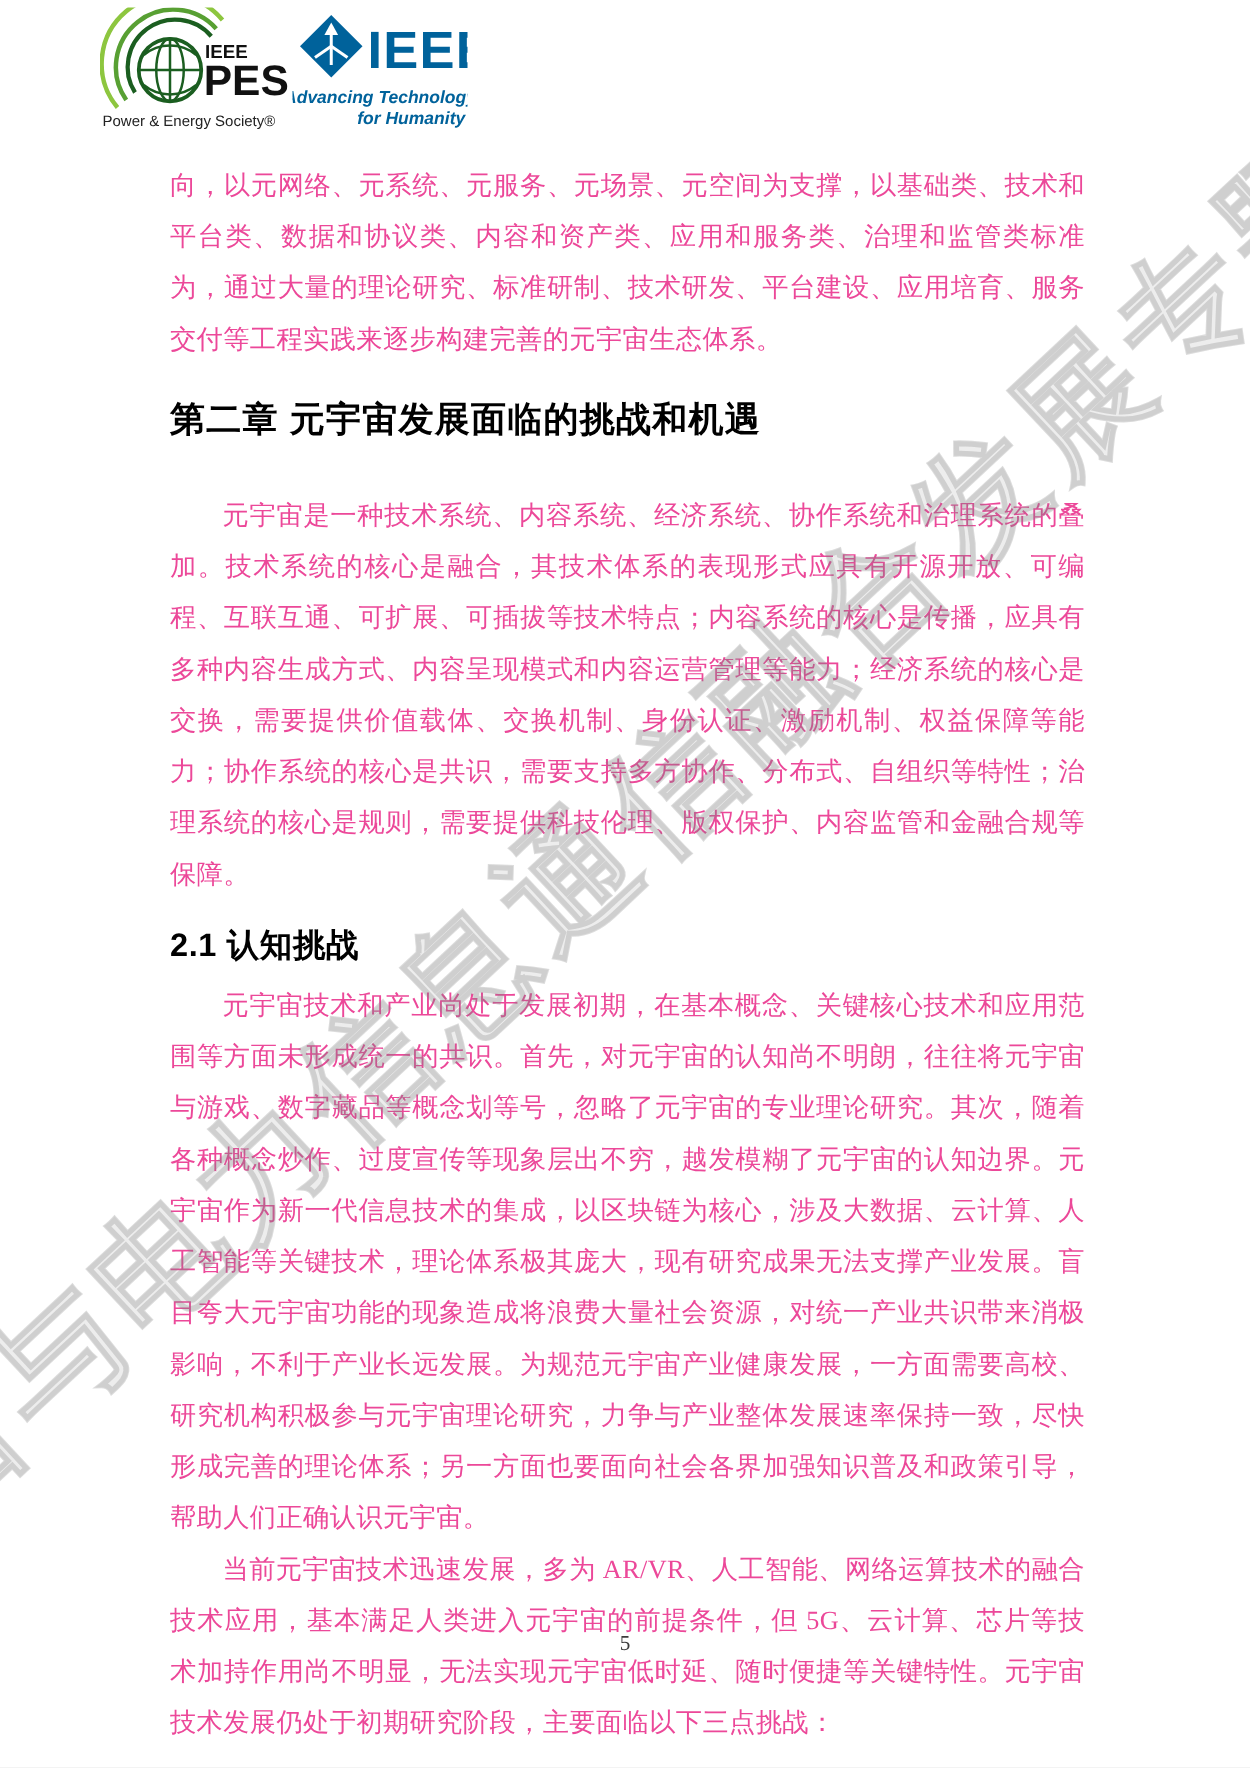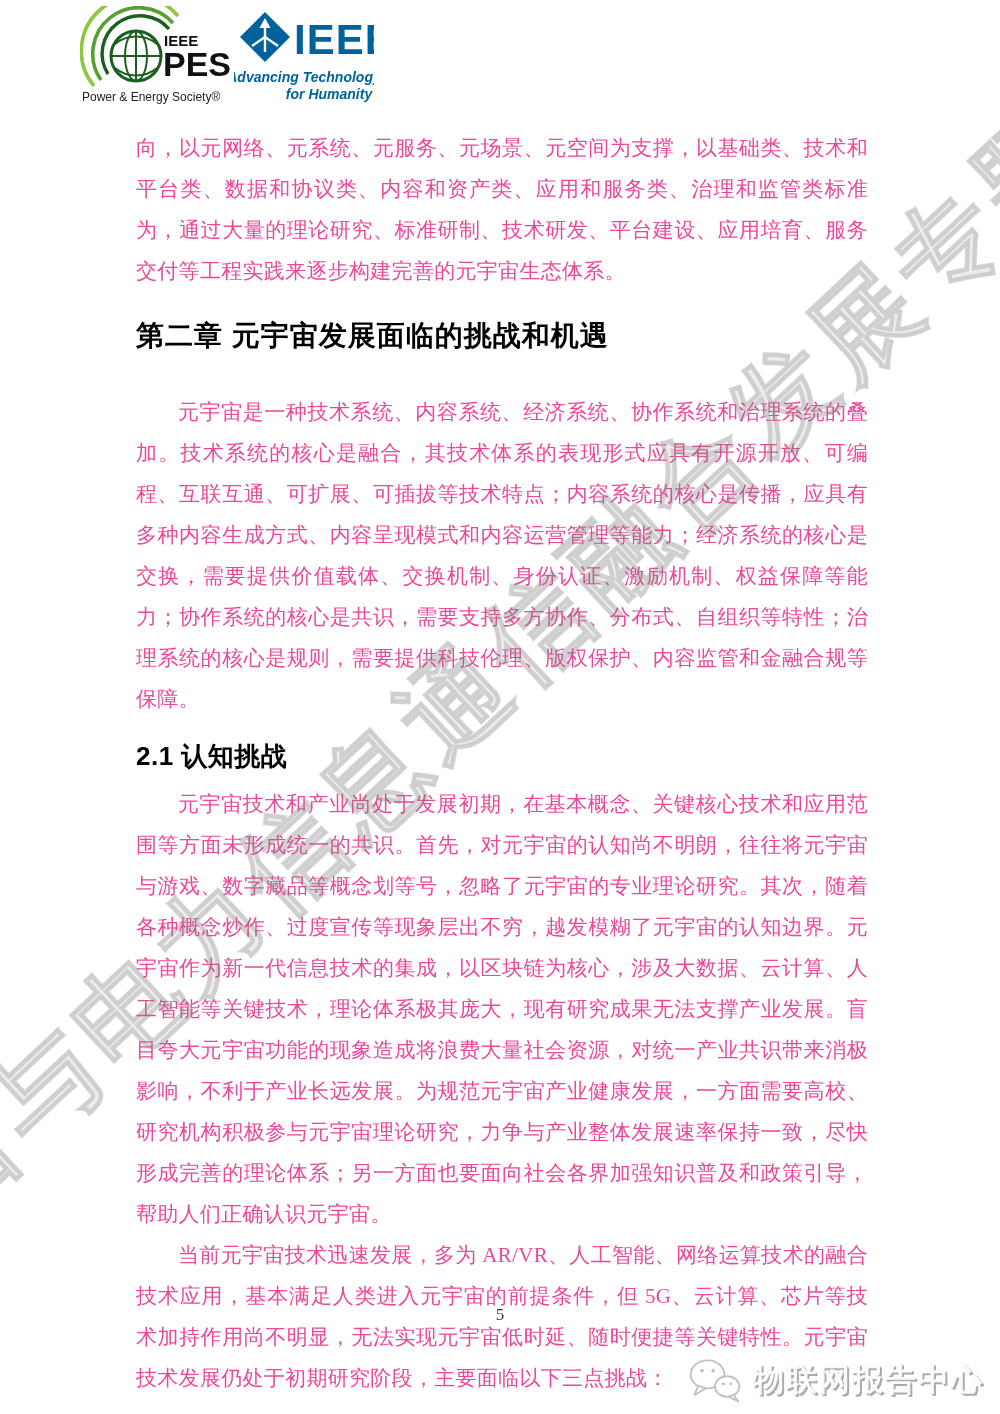--- a/index.html
+++ b/index.html
@@ -110,31 +110,14 @@
 
     <div class="section-heading">2.1 认知挑战</div>
     <p class="para indent">元宇宙技术和产业尚处于发展初期，在基本概念、关键核心技术和应用范围等方面未形成统一的共识。首先，对元宇宙的认知尚不明朗，往往将元宇宙与游戏、数字藏品等概念划等号，忽略了元宇宙的专业理论研究。其次，随着各种概念炒作、过度宣传等现象层出不穷，越发模糊了元宇宙的认知边界。元宇宙作为新一代信息技术的集成，以区块链为核心，涉及大数据、云计算、人工智能等关键技术，理论体系极其庞大，现有研究成果无法支撑产业发展。盲目夸大元宇宙功能的现象造成将浪费大量社会资源，对统一产业共识带来消极影响，不利于产业长远发展。为规范元宇宙产业健康发展，一方面需要高校、研究机构积极参与元宇宙理论研究，力争与产业整体发展速率保持一致，尽快形成完善的理论体系；另一方面也要面向社会各界加强知识普及和政策引导，帮助人们正确认识元宇宙。</p>
 
     <p class="para indent">当前元宇宙技术迅速发展，多为 AR/VR、人工智能、网络运算技术的融合技术应用，基本满足人类进入元宇宙的前提条件，但 5G、云计算、芯片等技术加持作用尚不明显，无法实现元宇宙低时延、随时便捷等关键特性。元宇宙技术发展仍处于初期研究阶段，主要面临以下三点挑战：</p>
 
   </div>
 
   <div class="page-number">5</div>
 
-  <div class="footer-brand">
-    <svg width="56" height="48" viewBox="0 0 60 50">
-      <g stroke="#c2c2c2" stroke-width="2" fill="#ffffff">
-        <ellipse cx="22" cy="19" rx="18" ry="15"></ellipse>
-        <path d="M12,31 L8,41 L20,34 Z" stroke-linejoin="round"></path>
-        <ellipse cx="43" cy="32" rx="13" ry="11"></ellipse>
-        <path d="M50,41 L55,48 L45,43 Z" stroke-linejoin="round"></path>
-      </g>
-      <g fill="#c2c2c2">
-        <circle cx="16" cy="15" r="2"></circle>
-        <circle cx="28" cy="15" r="2"></circle>
-        <circle cx="39" cy="29" r="1.7"></circle>
-        <circle cx="47" cy="29" r="1.7"></circle>
-      </g>
-    </svg>
-    <span class="brand-text">物联网报告中心</span>
-  </div>
 
 </div>
 
 </body></html>

